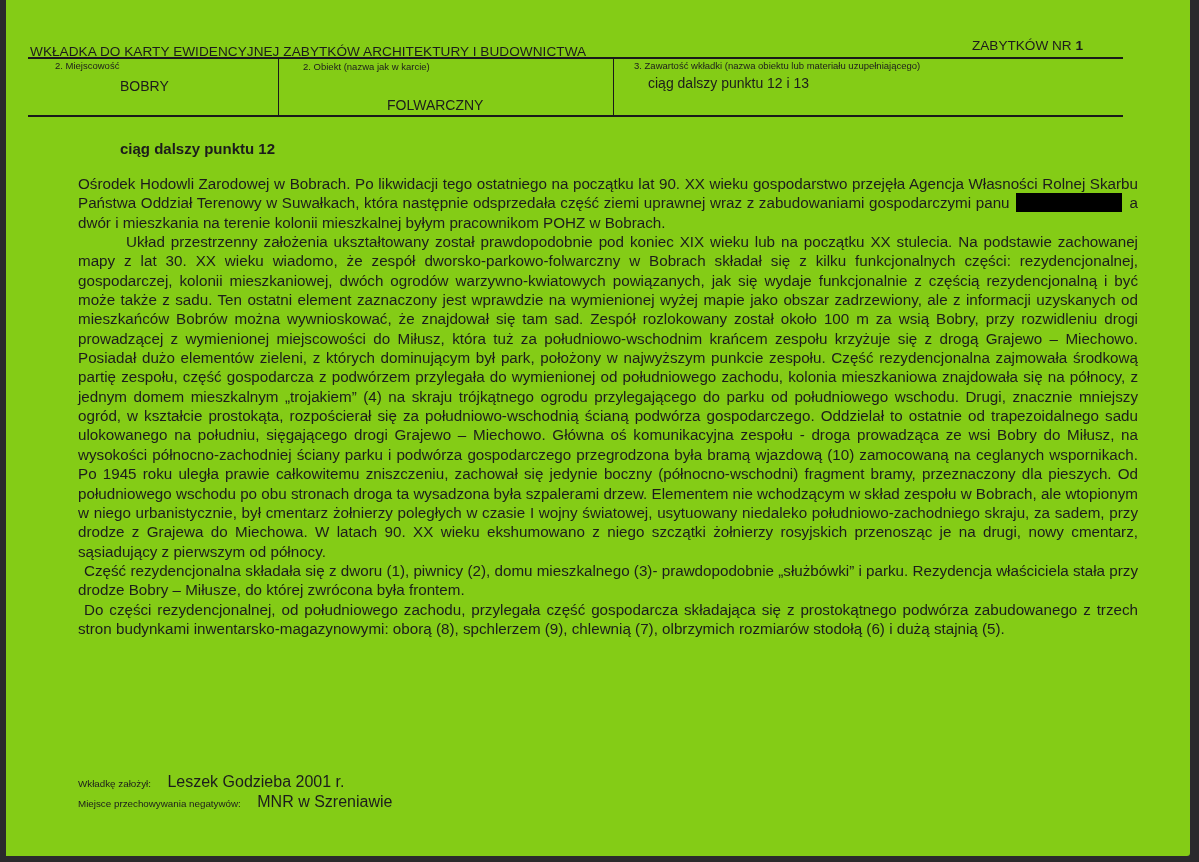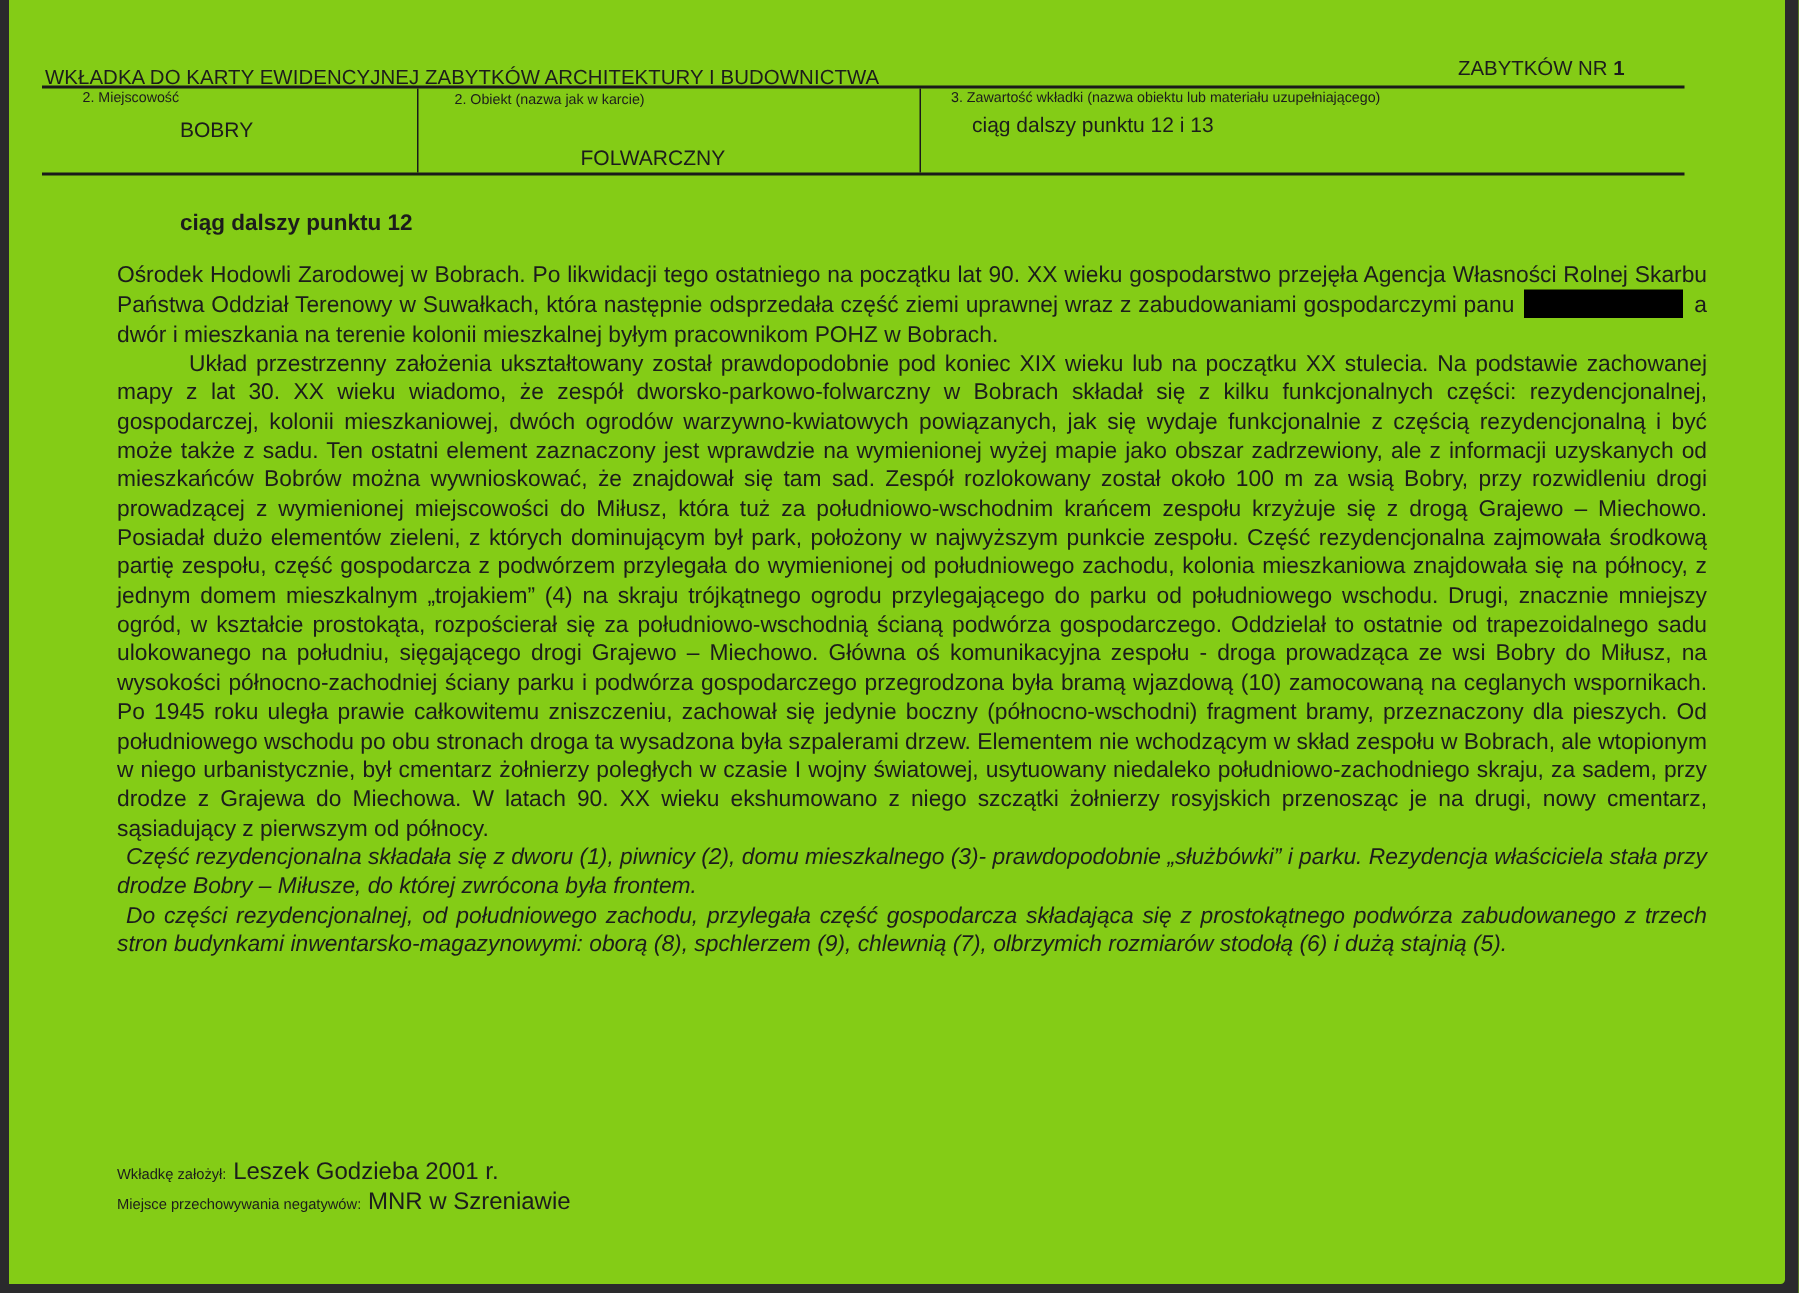--- a/index.html
+++ b/index.html
@@ -31,28 +31,28 @@
   .section-title {
     position: absolute; left: 74px; top: 140px;
     font-size: 15px; font-weight: bold;  margin-left: 40px;
   }
   .body-text {
     position: absolute; left: 72px; top: 174px; width: 1060px;
     font-size: 15.2px; line-height: 19.35px; text-align: justify;
   }
   .body-text p { margin: 0; }
   .indent-big { text-indent: 48px; }
-  .indent-small { text-indent: 6px; font-style: italic; }
+  .indent-small { text-indent: 6px; }
   .redacted {
     display: inline-block; width: 106px; height: 19px; background: #000;
     vertical-align: -4px; margin: 0 8px 0 6px;
   }
   .footer-row { position: absolute; left: 72px; white-space: nowrap; }
   .footer-label { font-size: 9.8px; }
-  .footer-value { font-size: 16px; margin-left: 0; }
+  .footer-value { font-size: 16px; margin-left: 12px; }
 </style>
 </head>
 <body>
 
 <div class="sheet">
 
   <div class="hdr-title">WKŁADKA DO KARTY EWIDENCYJNEJ ZABYTKÓW ARCHITEKTURY I BUDOWNICTWA</div>
   <div class="hdr-annex">
     <span>ZABYTKÓW NR</span>
     <b>1</b>

